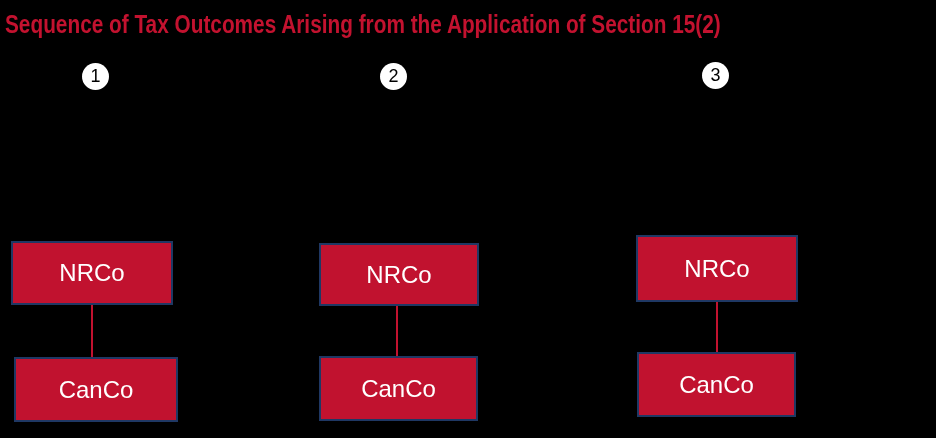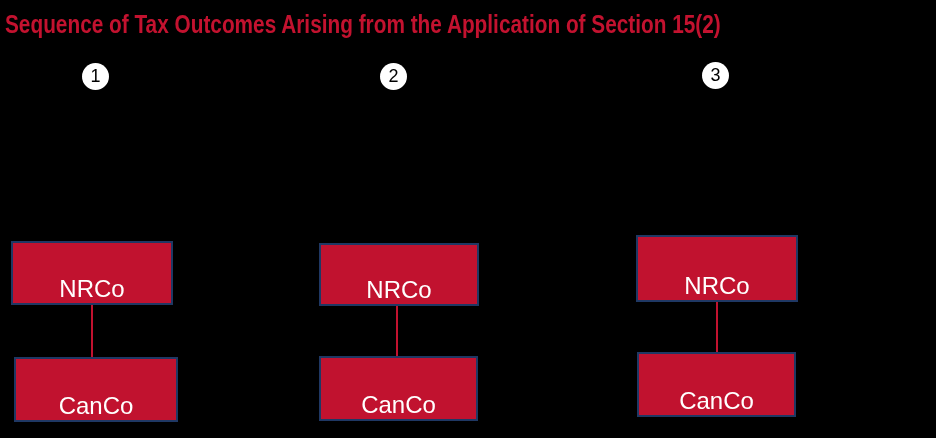--- a/index.html
+++ b/index.html
@@ -51,21 +51,21 @@
   .badge1 { left: 82px;  top: 63px; }
   .badge2 { left: 380px; top: 63px; }
   .badge3 { left: 702px; top: 62px; }
   .entity-box {
     position: absolute;
     background: var(--box-fill);
     border: 2px solid var(--box-border);
     color: var(--box-text);
     font-size: 24px;
     display: flex;
-    align-items: flex-end;
+    align-items: center;
     justify-content: center;
   }
   .nrco1  { left: 11px;  top: 241px; width: 162px; height: 64px; }
   .canco1 { left: 14px;  top: 357px; width: 164px; height: 65px; }
   .nrco2  { left: 319px; top: 243px; width: 160px; height: 63px; }
   .canco2 { left: 319px; top: 356px; width: 159px; height: 65px; }
   .nrco3  { left: 636px; top: 235px; width: 162px; height: 67px; }
   .canco3 { left: 637px; top: 352px; width: 159px; height: 65px; }
   .connector {
     position: absolute;

